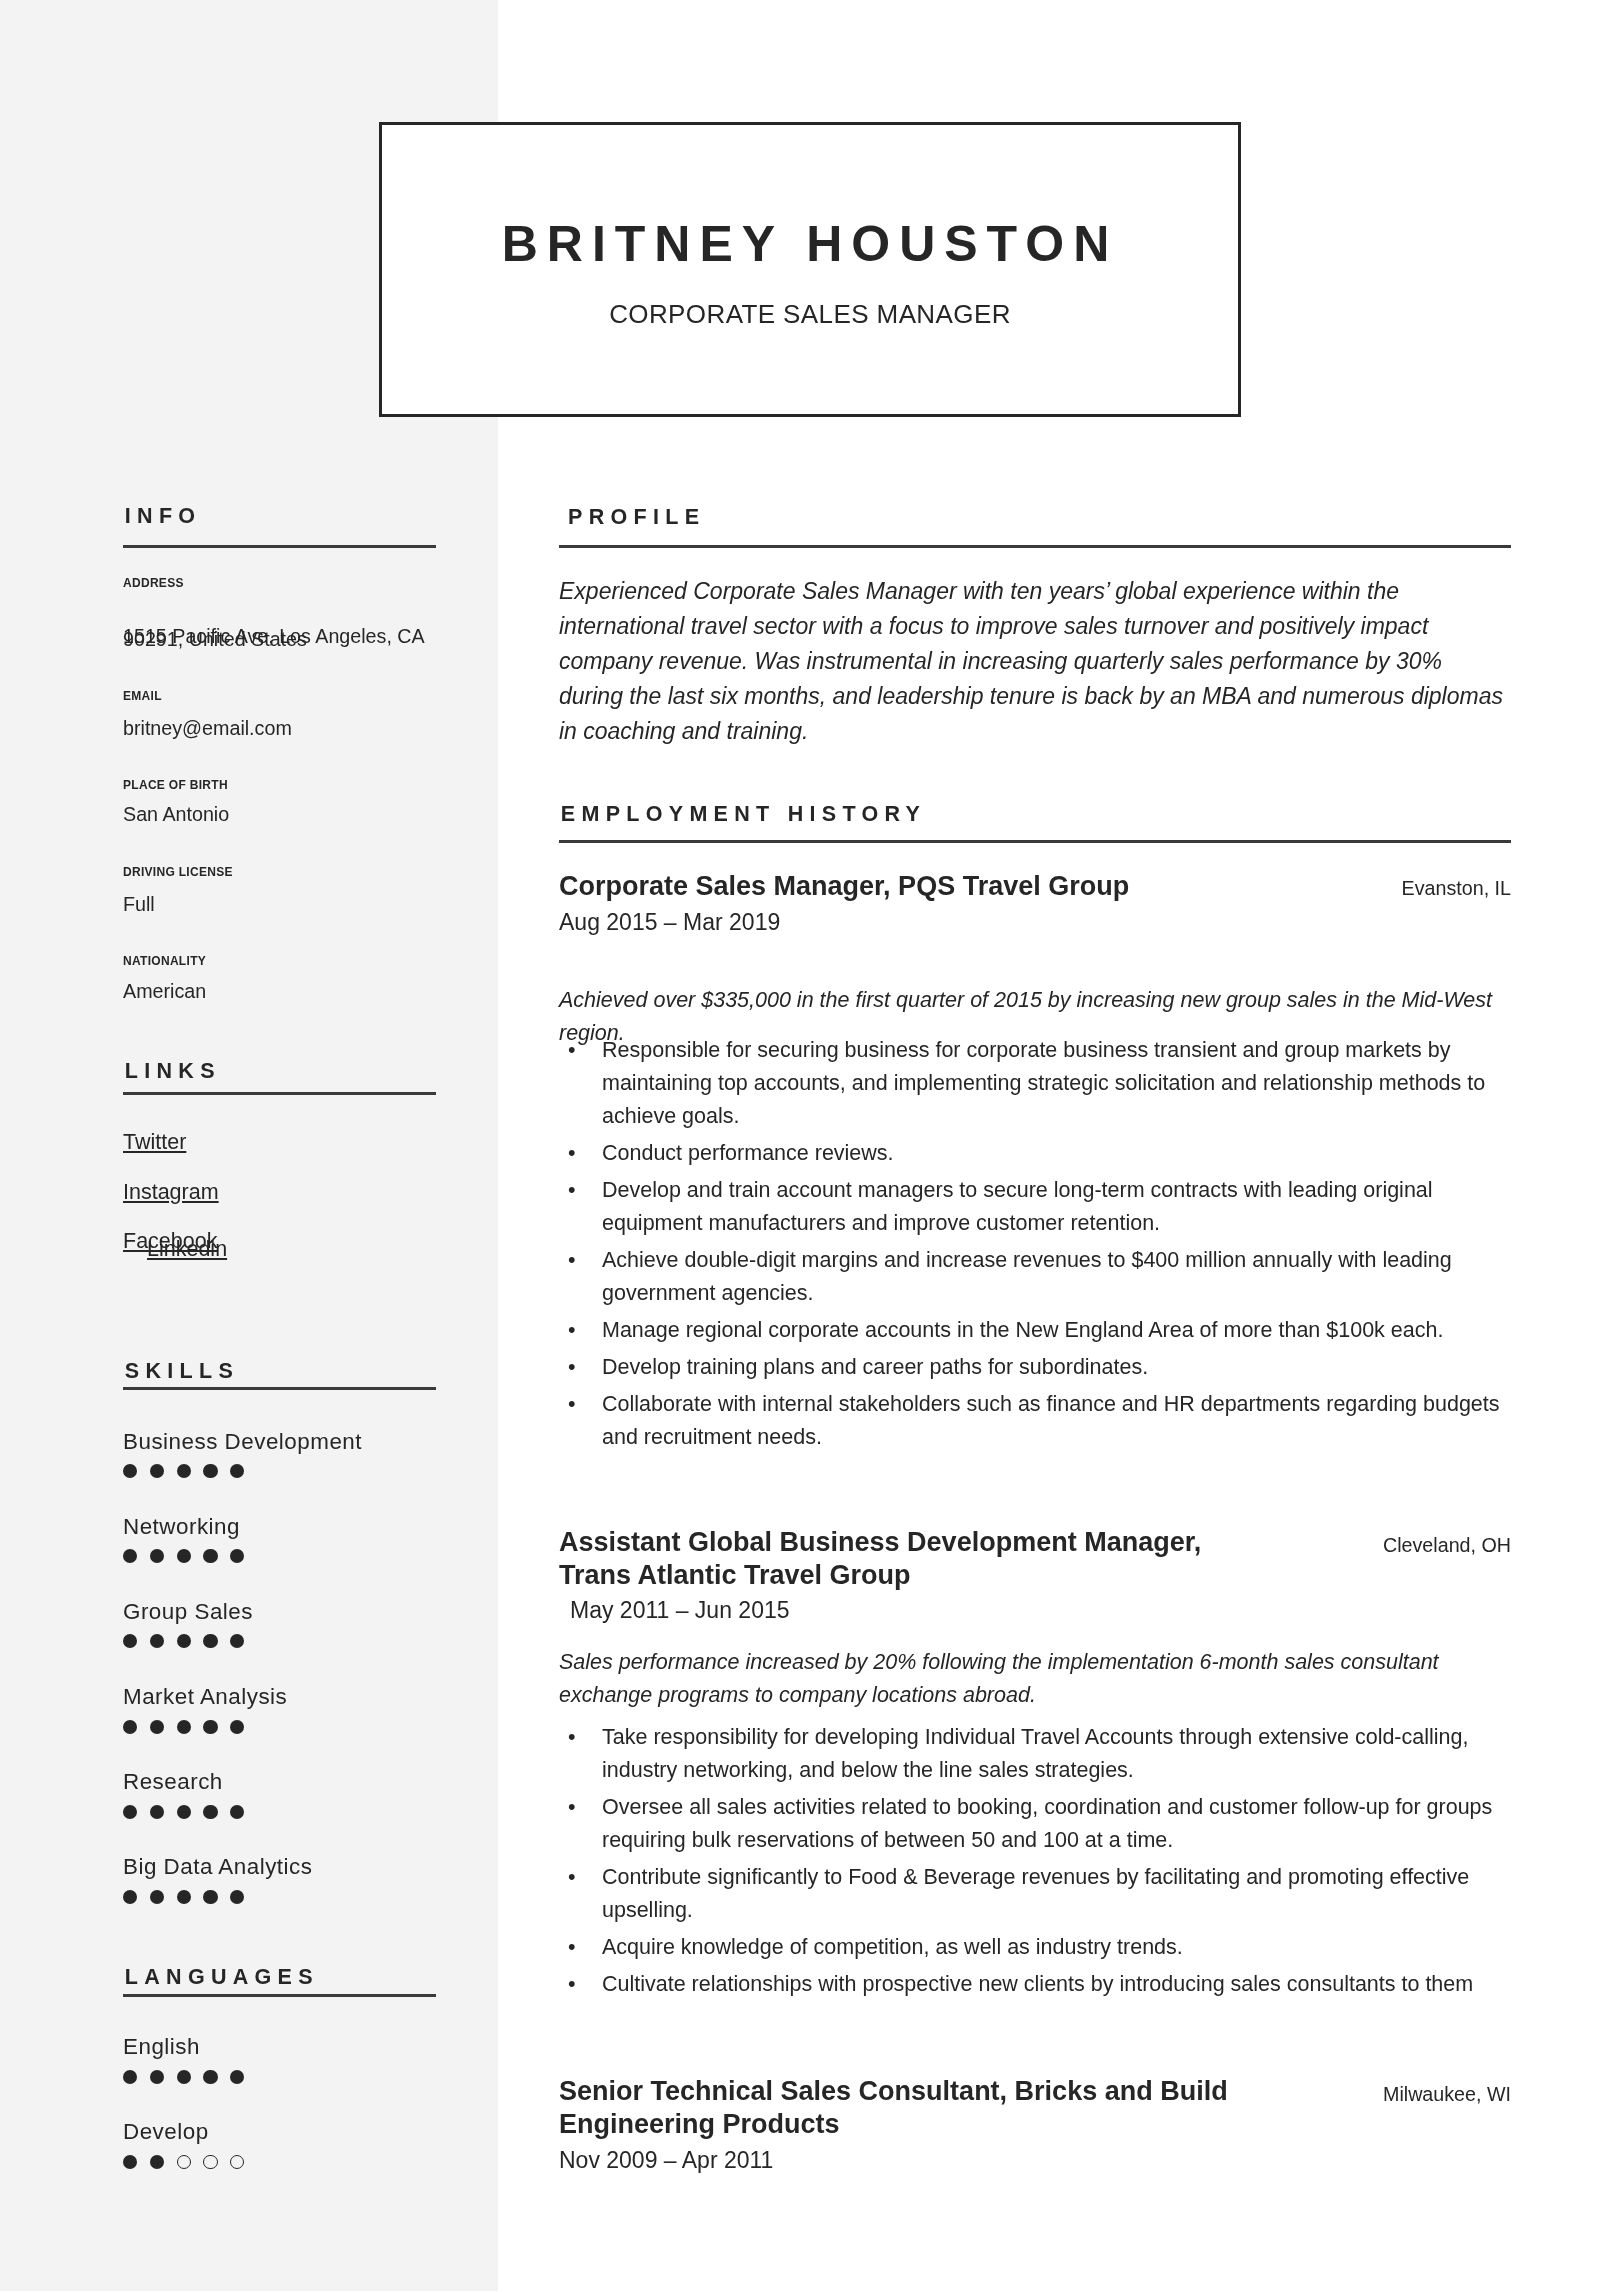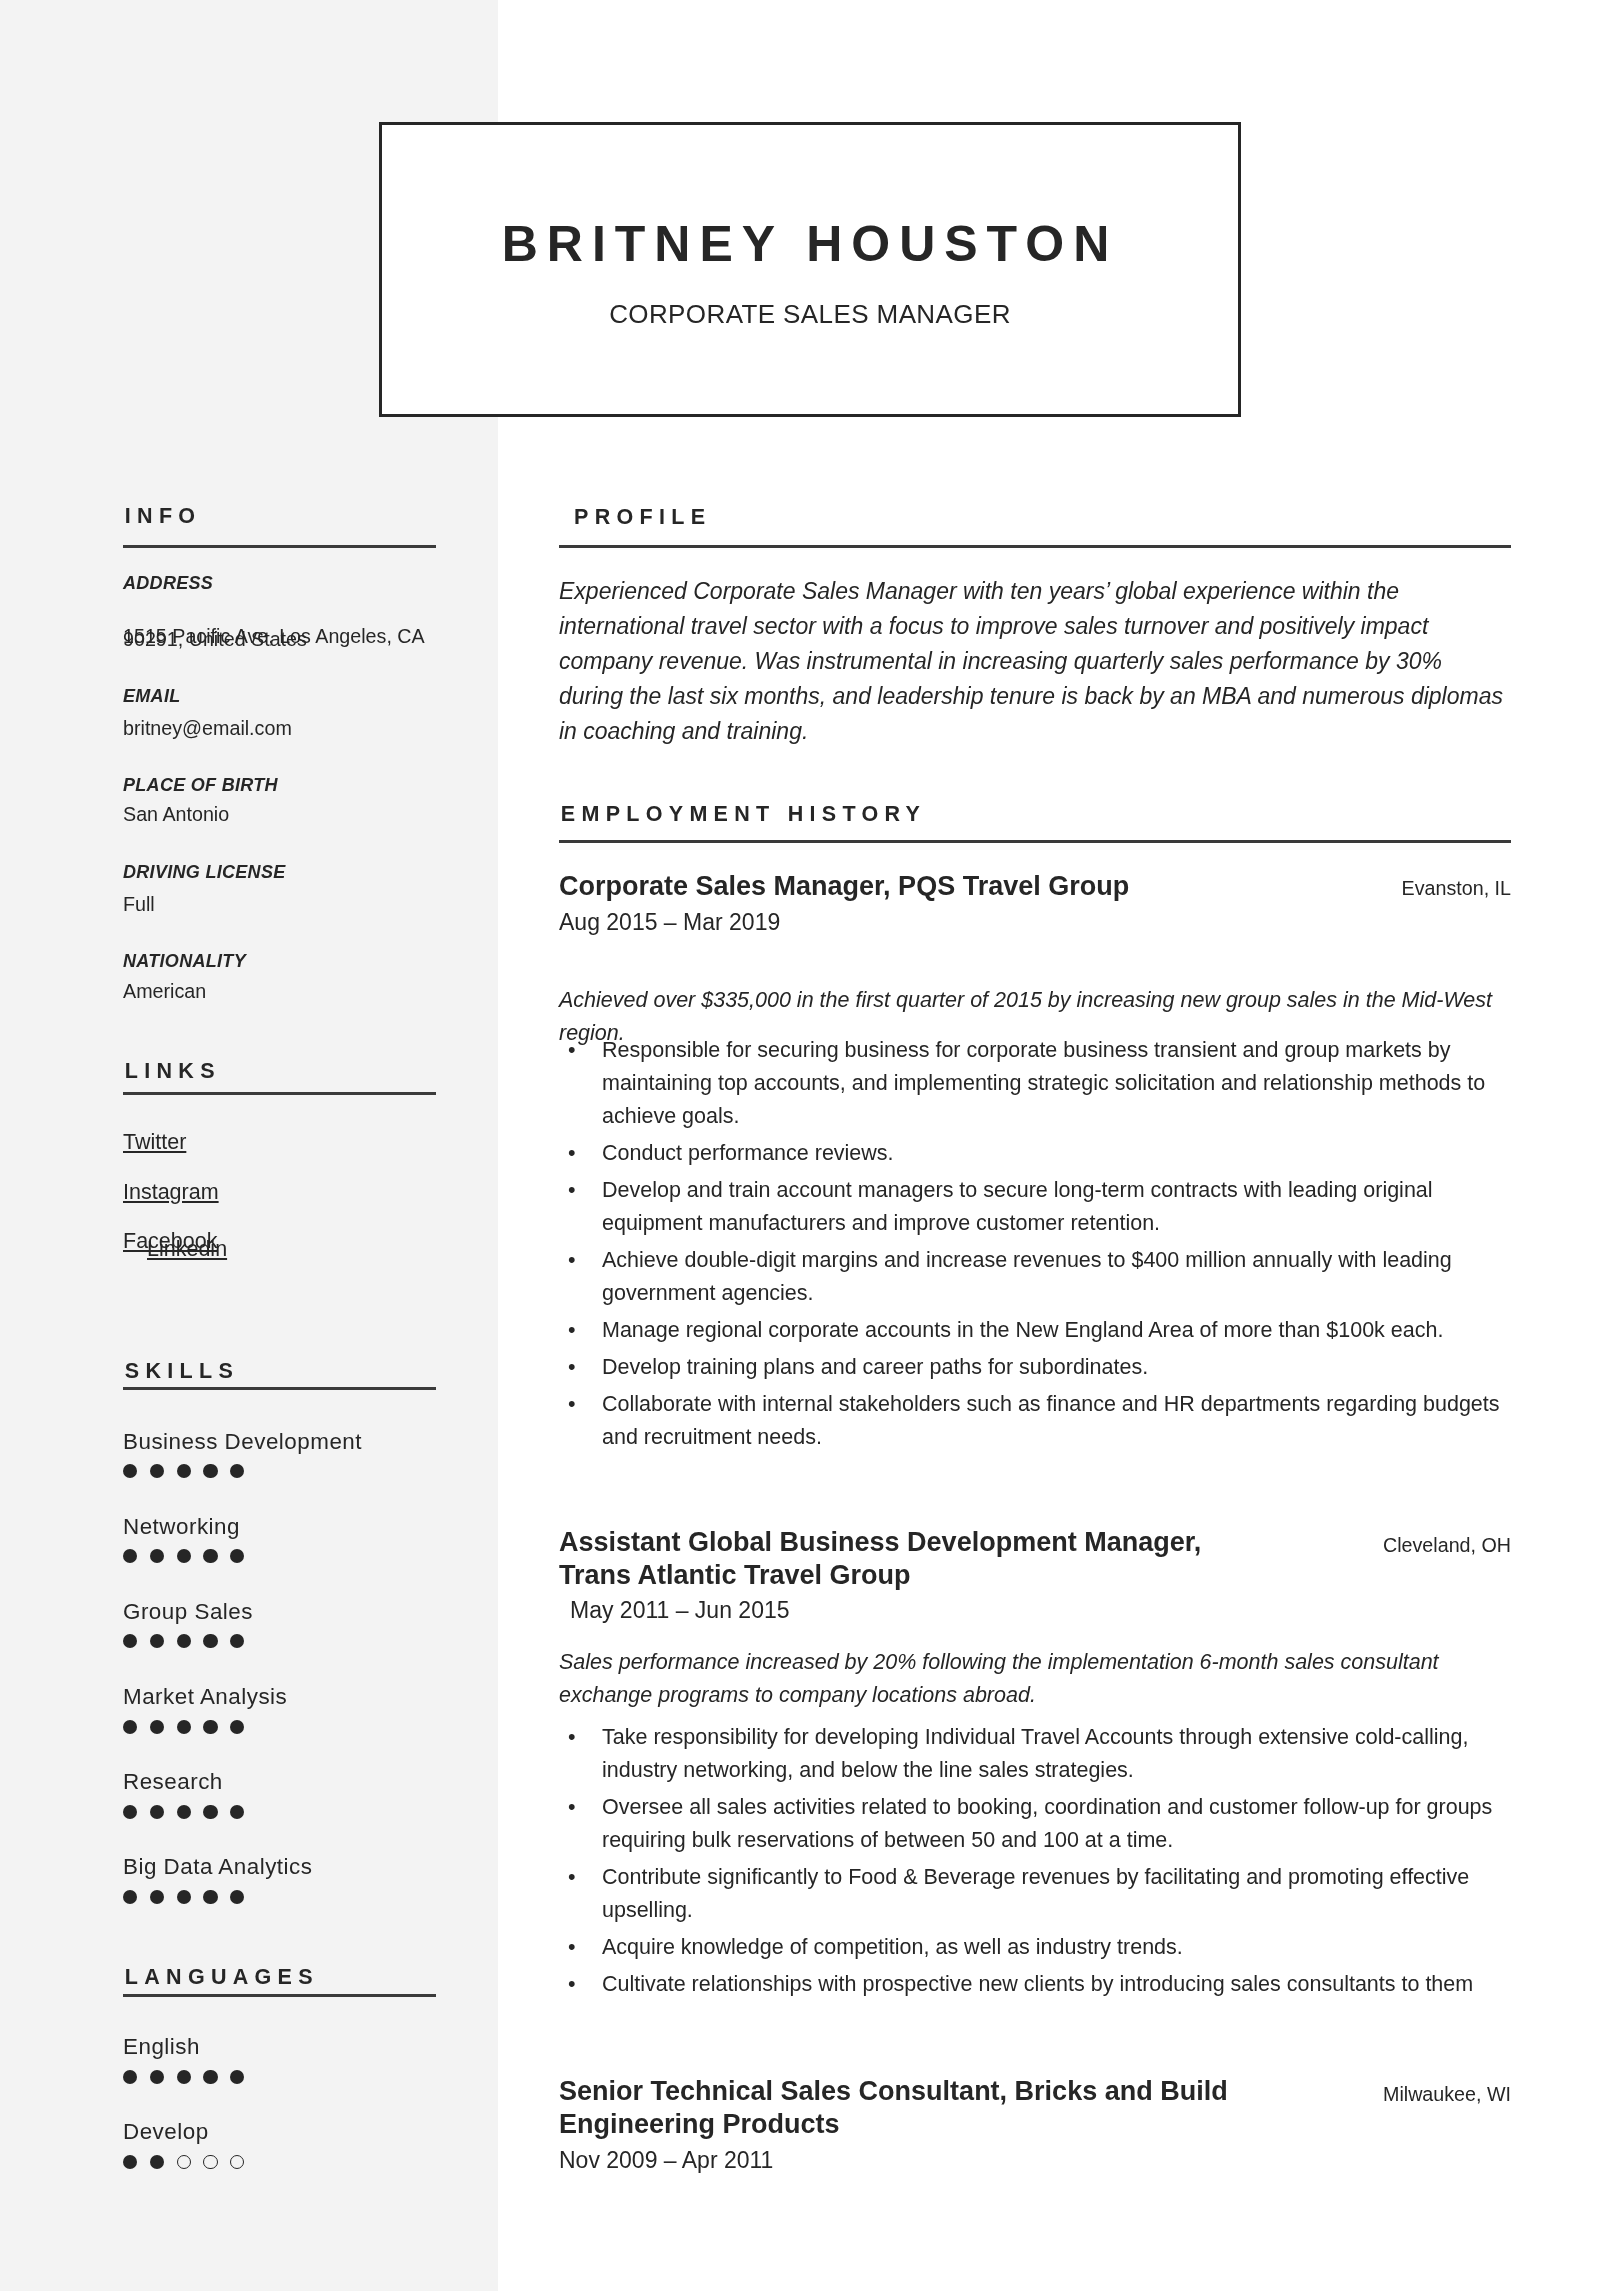--- a/index.html
+++ b/index.html
@@ -8,21 +8,21 @@
   .sidebar { position:absolute; left:0; top:0; width:498px; height:2291px; background:#f3f3f3; }
   .header-box { position:absolute; left:379px; top:122px; width:856px; height:289px; border:3.6px solid #262626;
                 background:#ffffff; text-align:center; }
   .name { position:absolute; left:0; right:0; top:91px; font-size:50px; font-weight:bold; letter-spacing:9px;
           line-height:57px; }
   .subtitle { position:absolute; left:0; right:0; top:173px; font-size:26px; letter-spacing:0.4px; line-height:32px; }
 
   .left-col { position:absolute; left:123px; top:0; width:313px; }
   .sec-head { position:absolute; font-size:21.5px; font-weight:bold; letter-spacing:6.3px; line-height:25px; }
   .rule { position:absolute; height:2.7px; background:#3a3a3a; }
-  .lbl { position:absolute; font-size:18px; font-weight:bold; line-height:19.7px; letter-spacing:0.3px;font-style:italic; }
+  .lbl { position:absolute; font-size:12px; font-weight:bold; line-height:19.7px; letter-spacing:0.3px; }
   .val { position:absolute; font-size:19.7px; line-height:25px; }
   .link { position:absolute; font-size:21.5px; line-height:27px; text-decoration:underline; color:#262626; cursor:pointer; }
   .skill-name { position:absolute; font-size:22.4px; line-height:27px; letter-spacing:0.5px; }
   .dots { position:absolute; display:flex; gap:12.5px; }
   .dot { width:14.3px; height:14.3px; border-radius:50%; background:#262626; box-sizing:border-box; }
   .dot.empty { background:transparent; border:1.8px solid #262626; }
 
   .main-col { position:absolute; left:559px; top:0; width:952px; }
   .profile-text { position:absolute; left:0; top:574px; width:952px; font-size:23px; line-height:35px; font-style:italic; }
   .job-title { position:absolute; left:0; width:681px; font-size:27px; font-weight:bold; line-height:33px; }
@@ -140,21 +140,21 @@
         <span class="dot"></span>
         <span class="dot"></span>
         <span class="dot empty"></span>
         <span class="dot empty"></span>
         <span class="dot empty"></span>
       </div>
     </div>
 </div>
 
 <div class="main-col">
-  <div class="sec-head" style="top:505px;left:15px;">PROFILE</div>
+  <div class="sec-head" style="top:505px;left:9px;">PROFILE</div>
   <div class="rule" style="top:545px;left:0;width:952px;"></div>
   <div class="profile-text">Experienced Corporate Sales Manager with ten years’ global experience within the international travel sector with a focus to improve sales turnover and positively impact company revenue. Was instrumental in increasing quarterly sales performance by 30% during the last six months, and leadership tenure is back by an MBA and numerous diplomas in coaching and training.</div>
 
   <div class="sec-head" style="top:802px;left:1.8px;">EMPLOYMENT HISTORY</div>
   <div class="rule" style="top:840px;left:0;width:952px;"></div>
 
   <div>
     <div class="job-title" style="top:870px;">Corporate Sales Manager, PQS Travel Group</div>
     <div class="job-loc" style="top:876px;">Evanston, IL</div>
     <div class="job-dates" style="top:908px;">Aug 2015 – Mar 2019</div>

